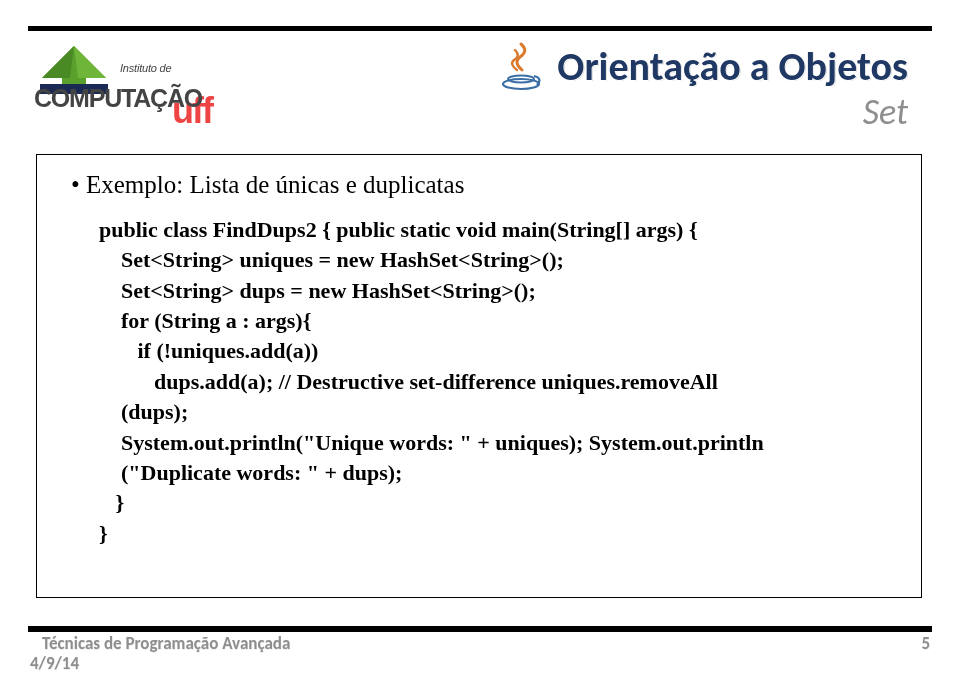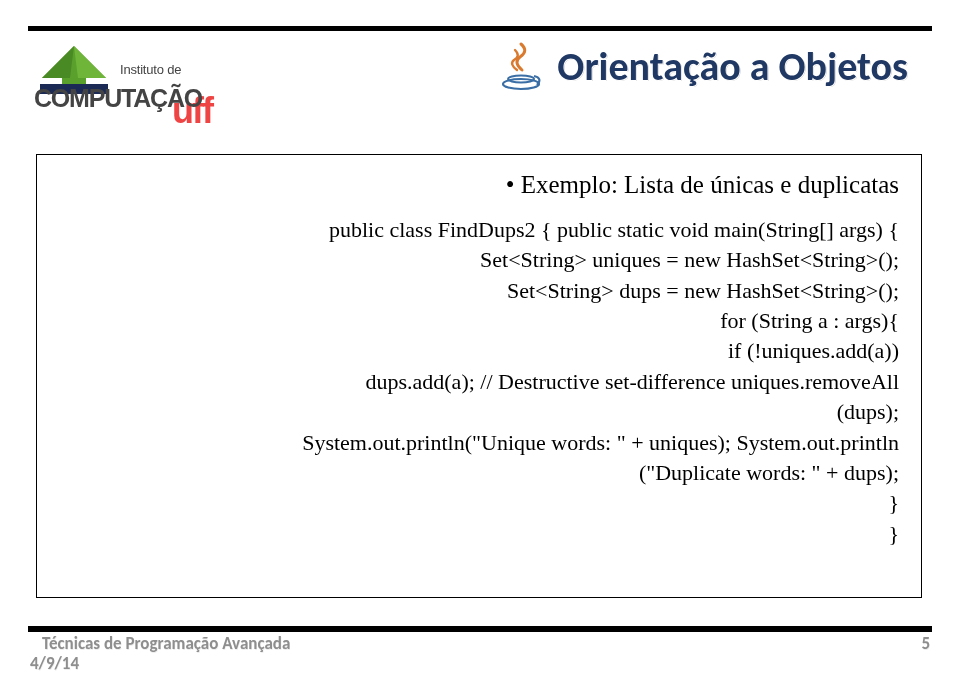--- a/index.html
+++ b/index.html
@@ -42,23 +42,24 @@
     font-weight: 700;
     font-size: 25px;
     color: #444;
     letter-spacing: -1.2px;
   }
   .logo-sub {
     position: absolute;
     left: 86px;
     top: 18px;
     font-family: Arial, sans-serif;
-    font-size: 13px;
+    font-size: 11px;
     color: #444;
     letter-spacing: -0.2px;
+    font-style: italic;
   }
   .logo-uff {
     position: absolute;
     left: 138px;
     top: 46px;
     font-family: Arial, sans-serif;
     font-size: 36px;
     font-weight: 700;
     color: #ef4444;
     letter-spacing: -2px;
@@ -96,34 +97,33 @@
     text-shadow: 0.5px 0.5px 0 #fff;
   }
 
   .content-box {
     position: absolute;
     top: 154px;
     left: 36px;
     right: 38px;
     height: 444px;
     border: 1px solid #000;
-    padding: 16px 22px 14px 20px;
-    text-align: right;
+    padding: 16px 22px 14px 34px;
   }
   .bullet-line {
     font-family: Georgia, 'Times New Roman', serif;
     font-size: 25px;
     color: #000;
     margin-bottom: 16px;
   }
   .code {
     font-family: Georgia, 'Times New Roman', serif;
     font-size: 22px;
     color: #000;
-    font-weight: 400;
+    font-weight: 700;
     line-height: 1.38;
     white-space: pre;
     margin-left: 28px;
   }
 
   .footer {
     position: absolute;
     bottom: 4px;
     left: 30px;
     right: 30px;
@@ -167,20 +167,21 @@
       <svg width="52" height="52" viewBox="0 0 52 52">
         <ellipse cx="26" cy="44" rx="18" ry="5" fill="none" stroke="#3a6ea5" stroke-width="2.2"></ellipse>
         <ellipse cx="26" cy="39" rx="13" ry="3.5" fill="none" stroke="#3a6ea5" stroke-width="2"></ellipse>
         <path d="M 39 36 q 9 2 3 9" fill="none" stroke="#3a6ea5" stroke-width="2.2"></path>
         <path d="M 26 4 q 8 7 -1 13 q -7 5 2 13" fill="none" stroke="#d97a2e" stroke-width="3" stroke-linecap="round"></path>
         <path d="M 20 10 q 6 6 -1 10 q -5 4 3 10" fill="none" stroke="#d97a2e" stroke-width="2.4" stroke-linecap="round"></path>
       </svg>
     </span>
     <span class="title">Orientação a Objetos</span>
   </div>
+  <div class="subtitle">Set</div>
 </div>
 
 <div class="content-box">
   <div class="bullet-line">• Exemplo: Lista de únicas e duplicatas</div>
   <div class="code"><span>public class FindDups2 { public static void main(String[] args) {</span>
 <span>    Set&lt;String&gt; uniques = new HashSet&lt;String&gt;();</span>
 <span>    Set&lt;String&gt; dups = new HashSet&lt;String&gt;();</span>
 <span>    for (String a : args){</span>
 <span>       if (!uniques.add(a))</span>
 <span>          dups.add(a); // Destructive set-difference uniques.removeAll</span>

